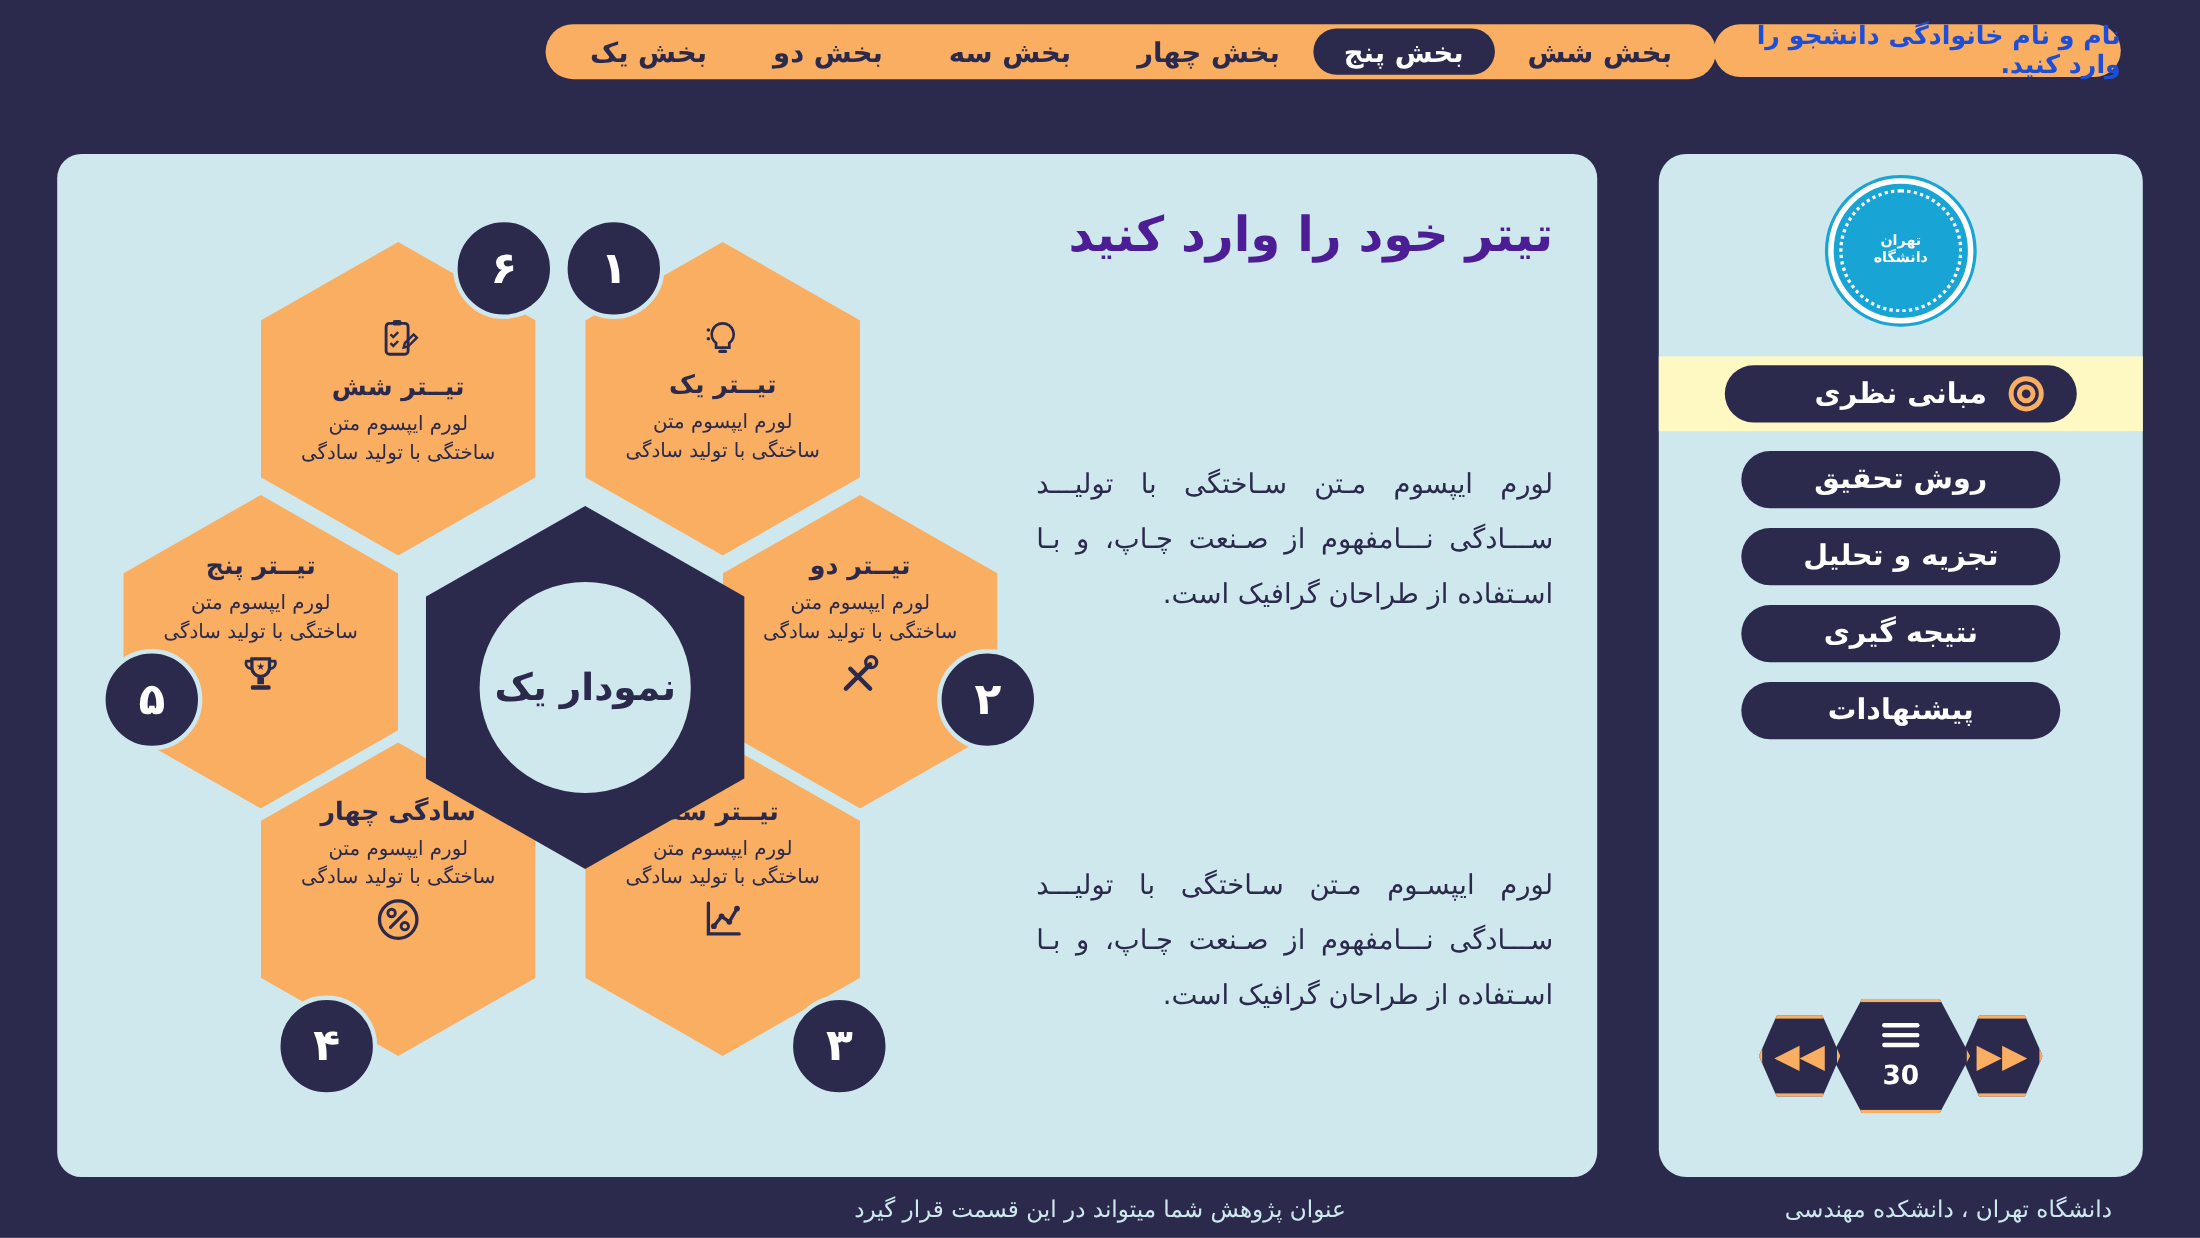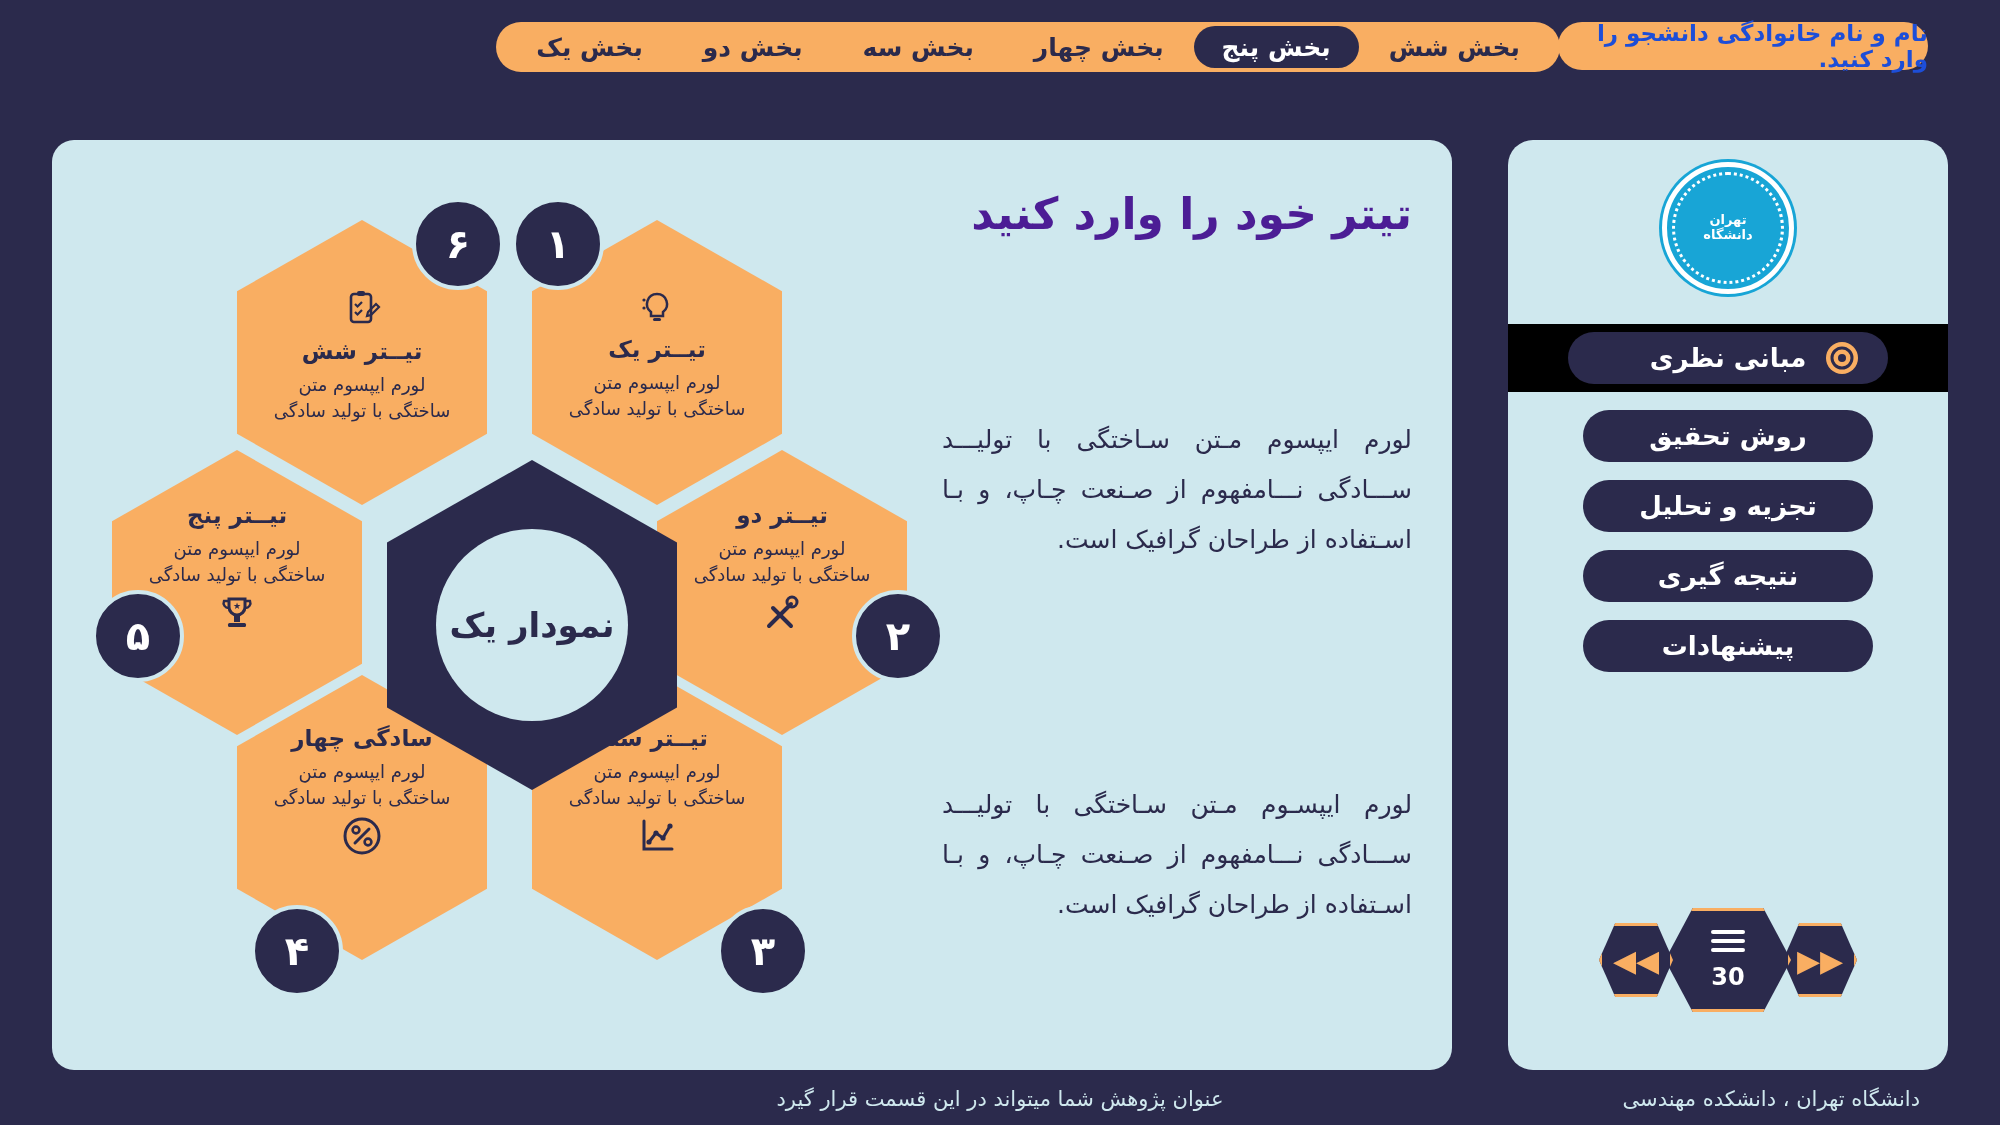--- a/index.html
+++ b/index.html
@@ -53,21 +53,21 @@
     position: relative; box-shadow: 0 0 0 3px #18a5d6;
   }
   .logo-inner {
     width: 112px; height: 112px; border-radius: 50%;
     border: 3px dotted #ffffff;
     display: flex; flex-direction: column; align-items: center; justify-content: center;
     color: #ffffff; font-size: 13px; font-weight: bold; line-height: 1.15;
   }
   .menu { margin-top: 30px; width: 100%; display: flex; flex-direction: column; align-items: center; gap: 18px; }
   .menu-row { width: 100%; display: flex; justify-content: center; position: relative; }
-  .menu-row.active { background: #000000; padding: 8px 11px; }
+  .menu-row.active { background: #fef9c3; padding: 8px 11px; }
   .menu-btn {
     background: #2b2a4c; color: #ffffff;
     width: 290px; height: 52px; border-radius: 26px;
     display: flex; align-items: center; justify-content: center;
     font-size: 26px; font-weight: bold;
   }
   .menu-row.active .menu-btn { width: 320px; }
   .menu-icon {
     position: absolute; right: 86px; top: 50%; transform: translateY(-50%);
     width: 40px; height: 40px;

